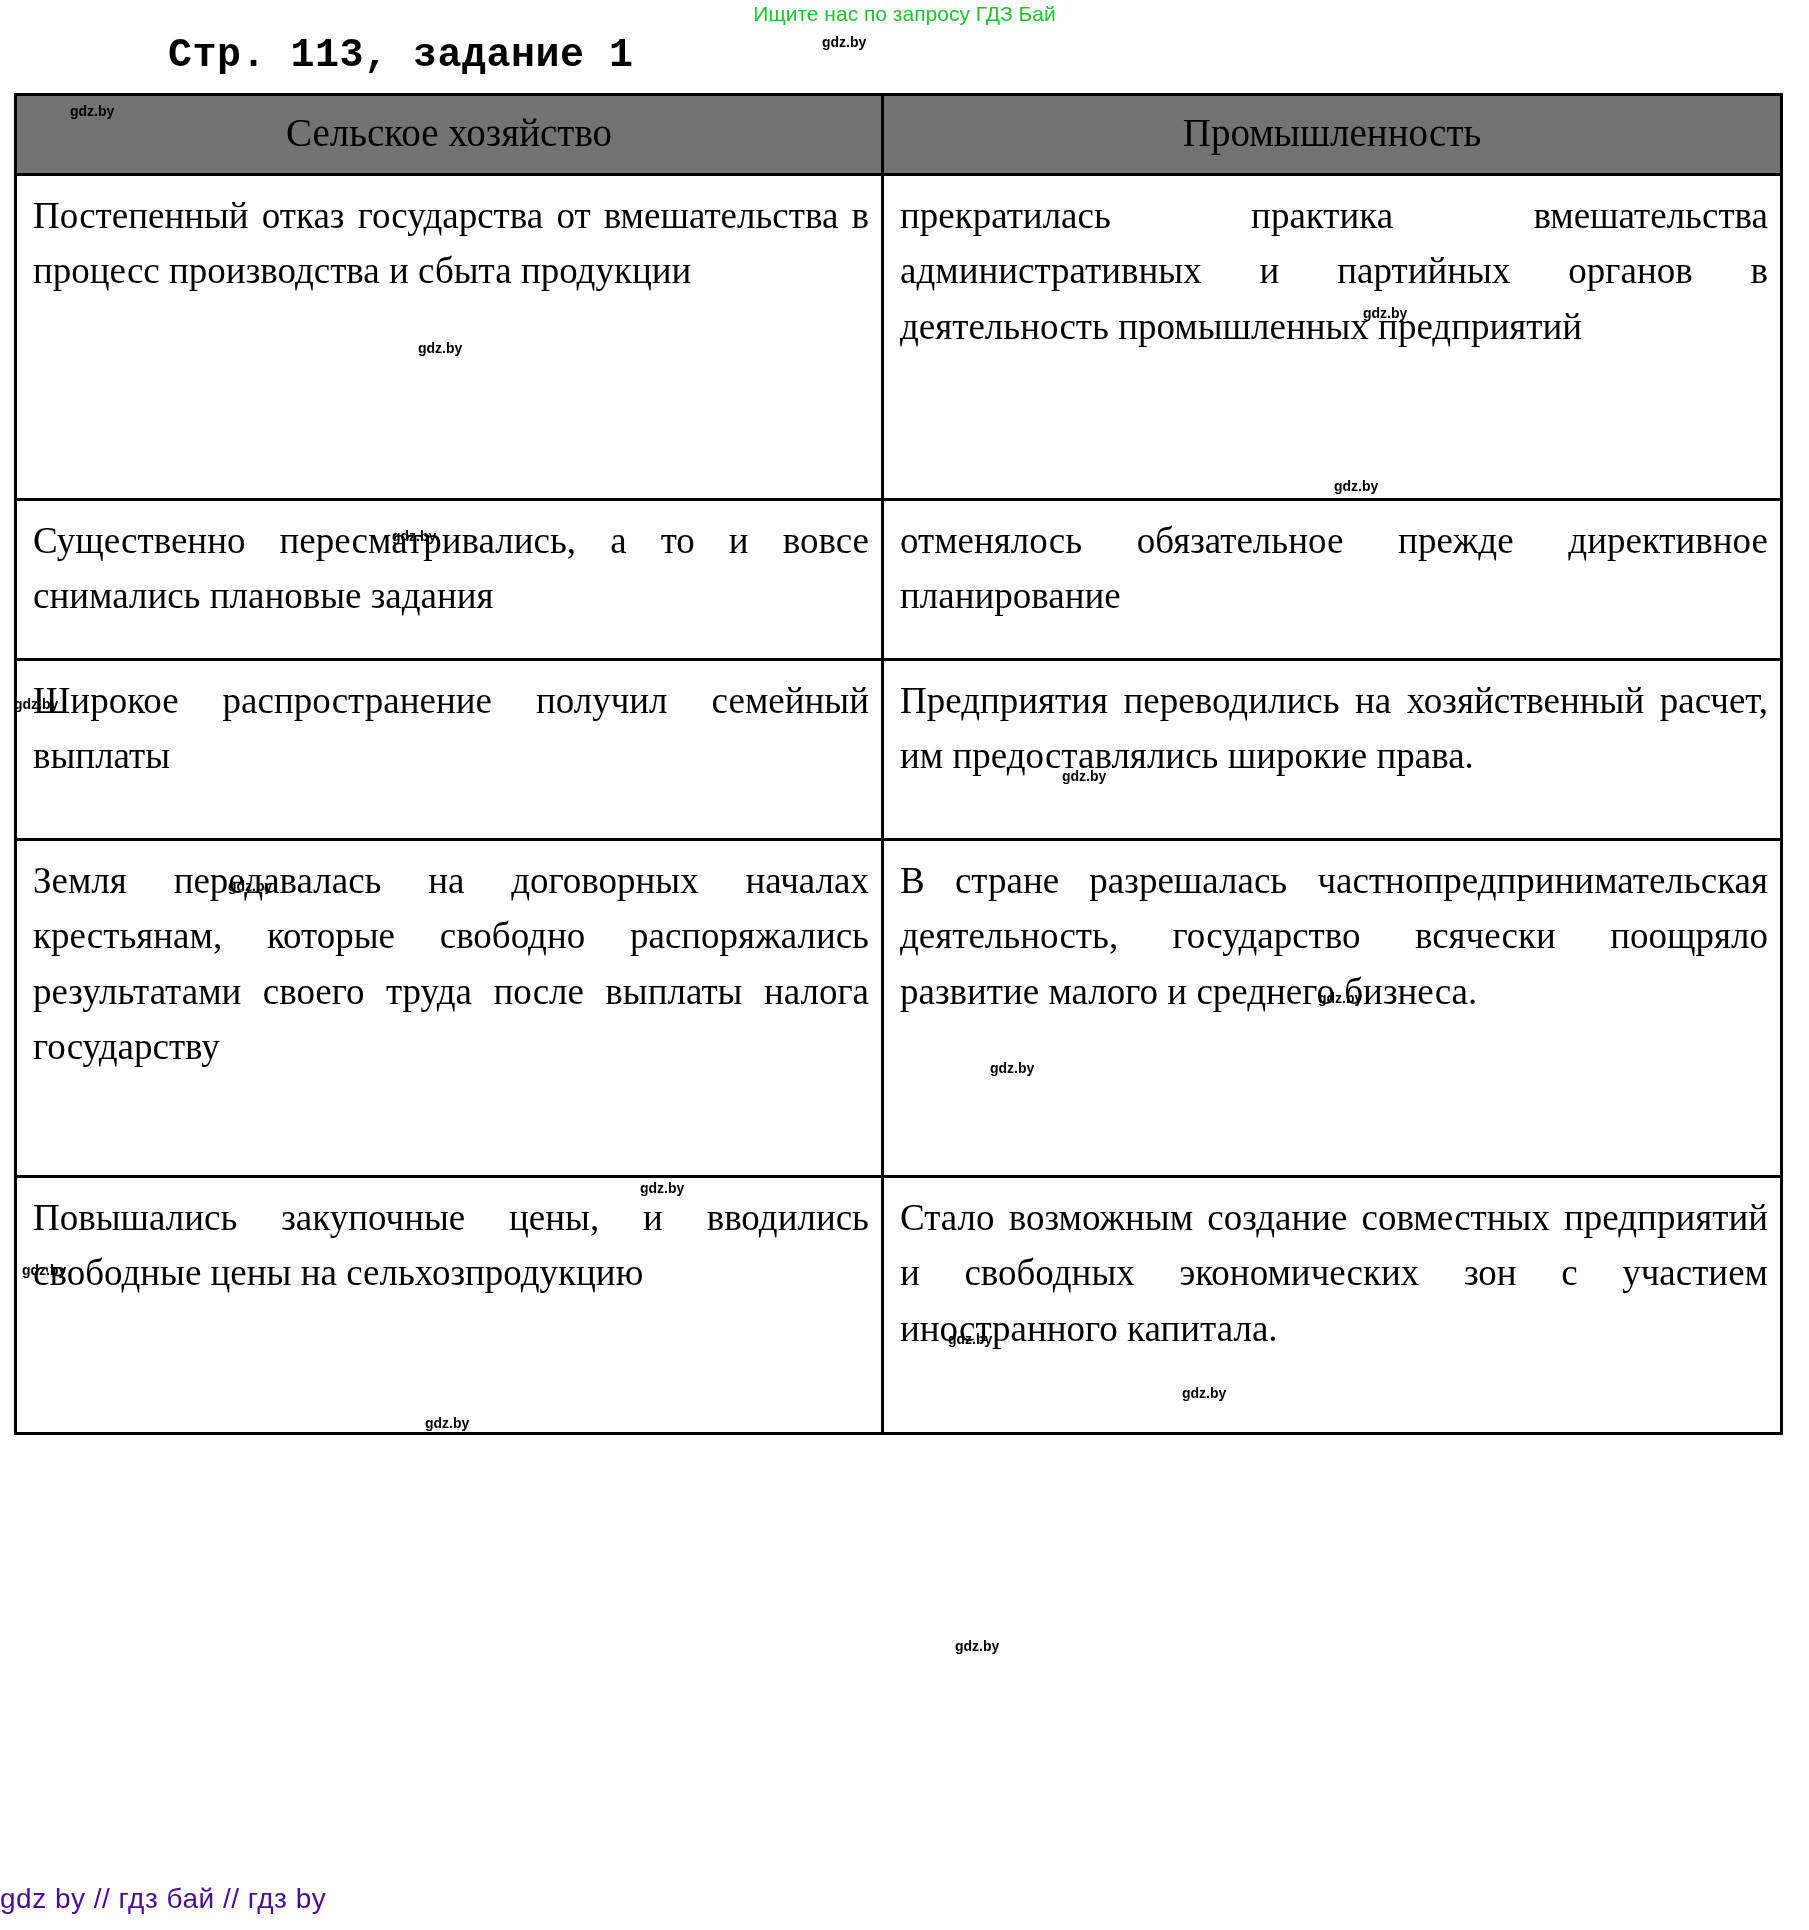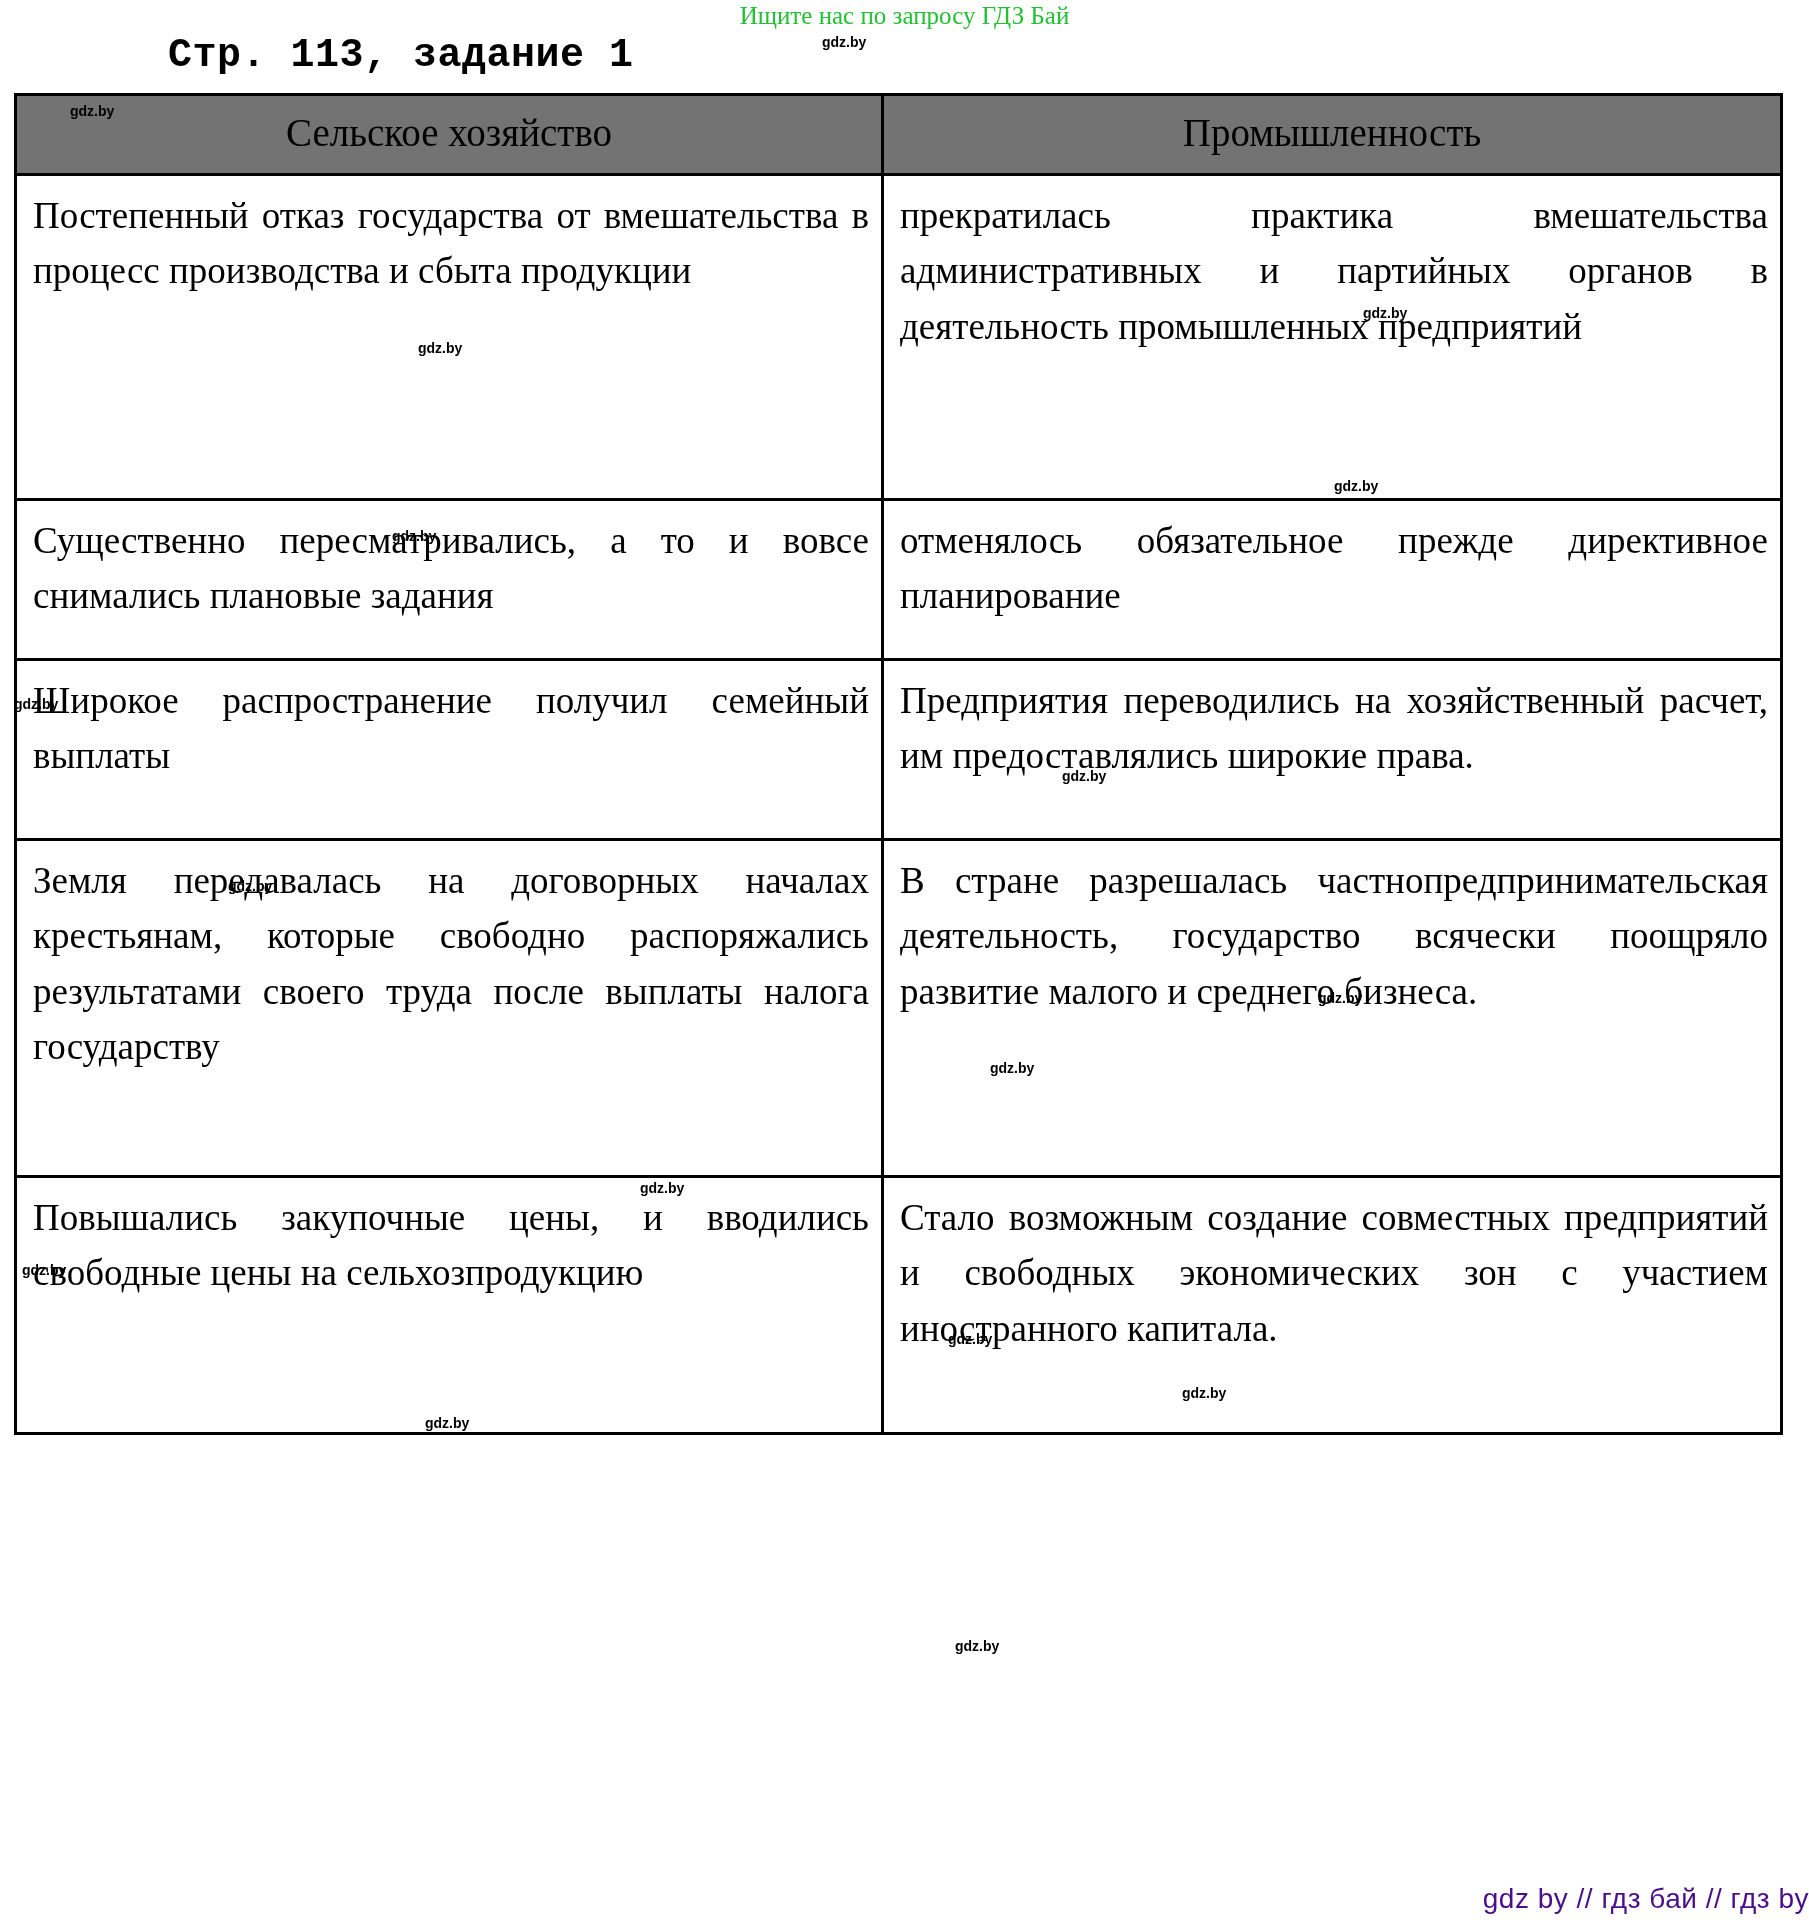--- a/index.html
+++ b/index.html
@@ -17,22 +17,22 @@
     overflow: hidden;
   }
 
   
   .promo-banner {
     position: absolute;
     top: 2px;
     left: 0;
     width: 1809px;
     text-align: center;
-    font-family: Liberation Serif, serif;
-    font-size: 25px;
+    font-family: Liberation Sans, sans-serif;
+    font-size: 21px;
     font-weight: 400;
     color: #22c032;
     letter-spacing: 0px;
     white-space: nowrap;
   }
 
   
   .page-title {
     position: absolute;
     top: 33px;
@@ -109,21 +109,21 @@
   tr.r4 td { height: 312px; margin-top: 12px; }
   tr.r5 td { height: 232px; }
   tr.r6 td { height: 275px; }
 
   
   .footer {
     position: absolute;
     top: 1883px;
     left: 0;
     width: 1809px;
-    text-align: right;
+    text-align: left;
     font-family: "Liberation Sans", "DejaVu Sans", sans-serif;
     font-size: 28px;
     color: #4b0f8c;
     white-space: nowrap;
     letter-spacing: 0.5px;
   }
 </style>
 </head>
 <body>
 

